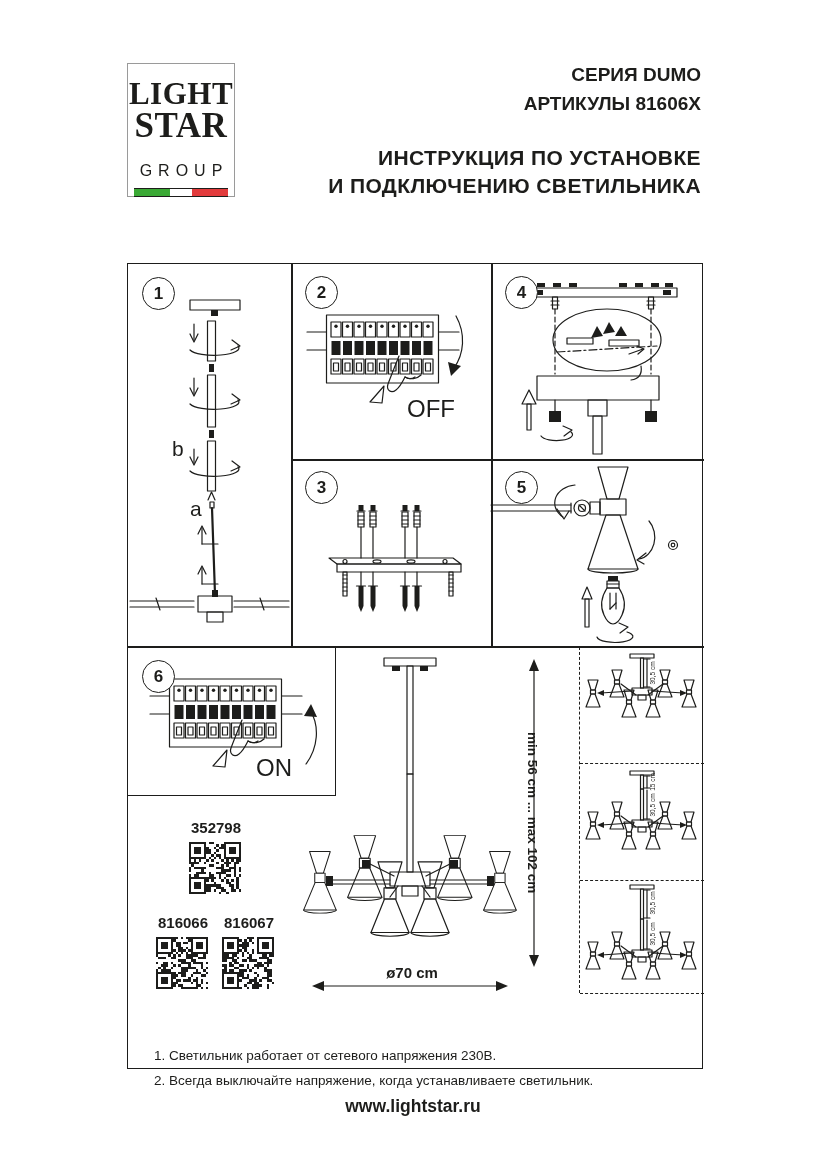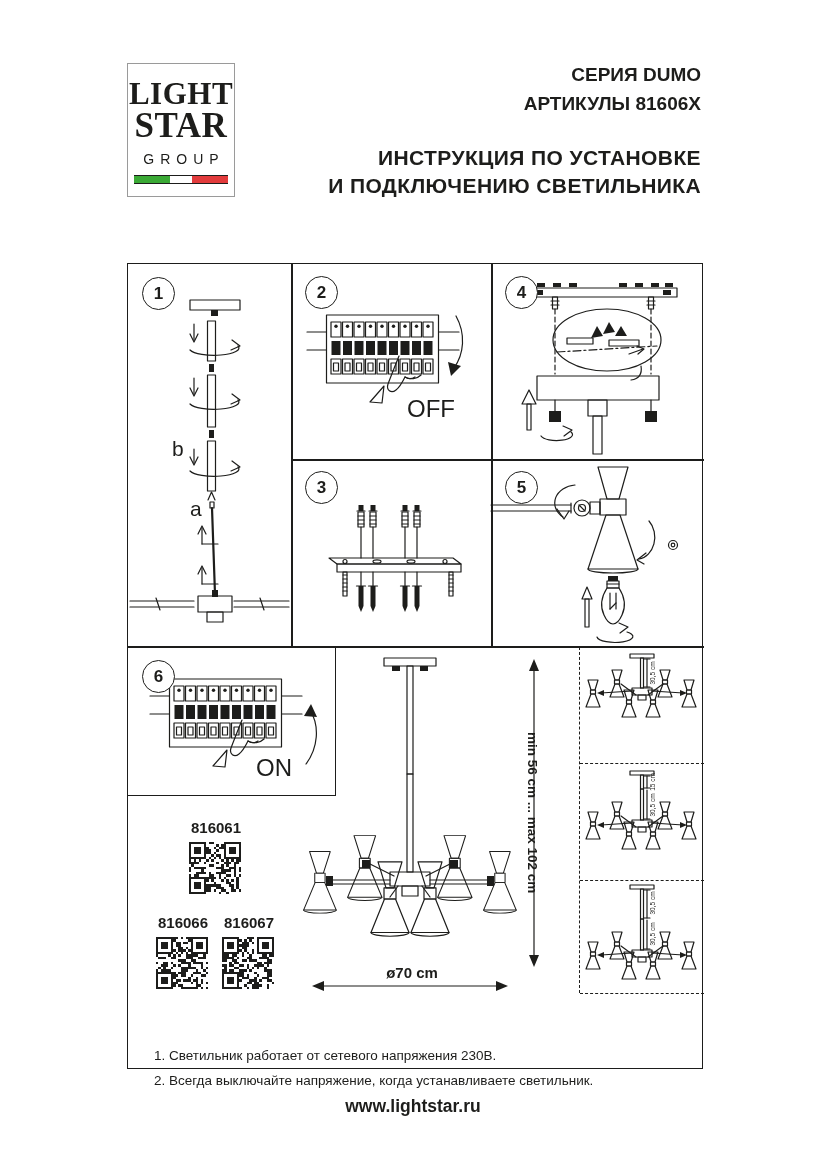--- a/index.html
+++ b/index.html
@@ -6,21 +6,21 @@
   *{ margin:0; padding:0; box-sizing:border-box; }
   body{ width:826px; height:1169px; background:#fff; position:relative;
         font-family:"Liberation Sans", sans-serif; color:var(--ink); }
   #page{ position:absolute; inset:0; background:#fff; overflow:hidden; }
 
   
   #logo{ position:absolute; left:127px; top:63px; width:108px; height:134px;
          border:1px solid #9a9a9a; background:#fff; text-align:center; padding-top:15px; }
   #logo .w1{ font-family:"Liberation Serif", serif; font-weight:700; font-size:31px; line-height:30px; letter-spacing:.5px; }
   #logo .w2{ font-family:"Liberation Serif", serif; font-weight:700; font-size:35px; line-height:33px; letter-spacing:.5px; }
-  #logo .w3{ font-size:14px; letter-spacing:6px; margin-top:9px; text-indent:6px; }
+  #logo .w3{ font-size:16px; letter-spacing:6px; margin-top:20px; text-indent:6px; }
   #flag{ width:94px; height:9px; margin:8px auto 0; display:flex; border-top:1px solid var(--ink); border-bottom:1px solid var(--ink); }
   #flag .g{ flex:0 0 36px; } #flag .wh{ flex:1 1 auto; background:#fff; } #flag .r{ flex:0 0 36px; }
 
   #hdr{ position:absolute; right:125px; top:60px; text-align:right; }
   #hdr .line{ font-weight:700; font-size:19px; line-height:29px; }
   #hdr .title{ font-weight:700; font-size:21px; line-height:28px; letter-spacing:.4px; }
   #hdr .gap{ height:26px; }
 
   
   #frame{ position:absolute; left:127px; top:263px; width:576px; height:806px;
@@ -582,21 +582,21 @@
           <use href="#mshade" x="102" y="61"></use>
       </g>
       <g class="f">
           <polygon points="18,74 25,71 25,77"></polygon>
           <polygon points="108,74 101,71 101,77"></polygon>
         </g>
       <text class="txt" font-size="6.5" text-anchor="middle" transform="rotate(-90 76 22)" x="76" y="22">30,5 cm</text>
       <text class="txt" font-size="6.5" text-anchor="middle" transform="rotate(-90 76 53)" x="76" y="53">30,5 cm</text>
     </svg>
 
-    <div class="qr-label" style="left:48px; top:555px;">816061</div>
+    <div class="qr-label" style="left:48px; top:555px;">352798</div>
     <div class="qr" style="left:61px; top:578px;">
         <svg viewBox="0 0 21 21" shape-rendering="crispEdges">
           <rect x="0" y="0" width="1" height="1" fill="#1d1d1b"></rect>
           <rect x="1" y="0" width="1" height="1" fill="#1d1d1b"></rect>
           <rect x="2" y="0" width="1" height="1" fill="#1d1d1b"></rect>
           <rect x="3" y="0" width="1" height="1" fill="#1d1d1b"></rect>
           <rect x="4" y="0" width="1" height="1" fill="#1d1d1b"></rect>
           <rect x="5" y="0" width="1" height="1" fill="#1d1d1b"></rect>
           <rect x="6" y="0" width="1" height="1" fill="#1d1d1b"></rect>
           <rect x="8" y="0" width="1" height="1" fill="#1d1d1b"></rect>

